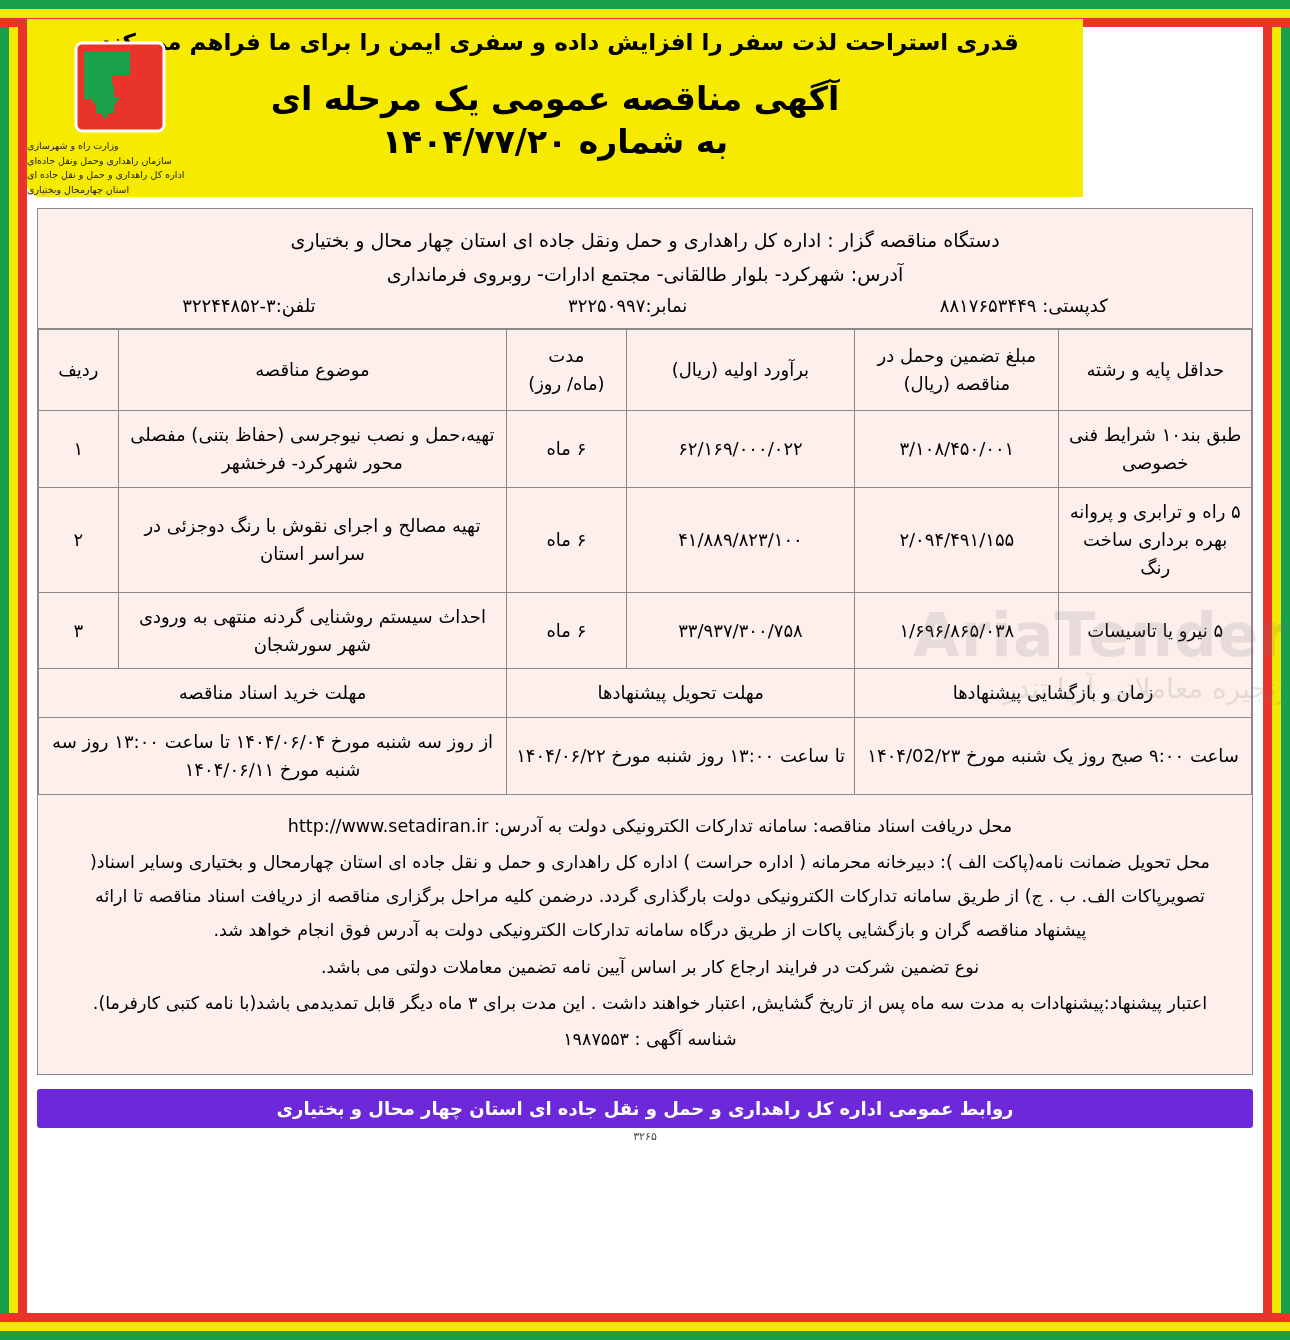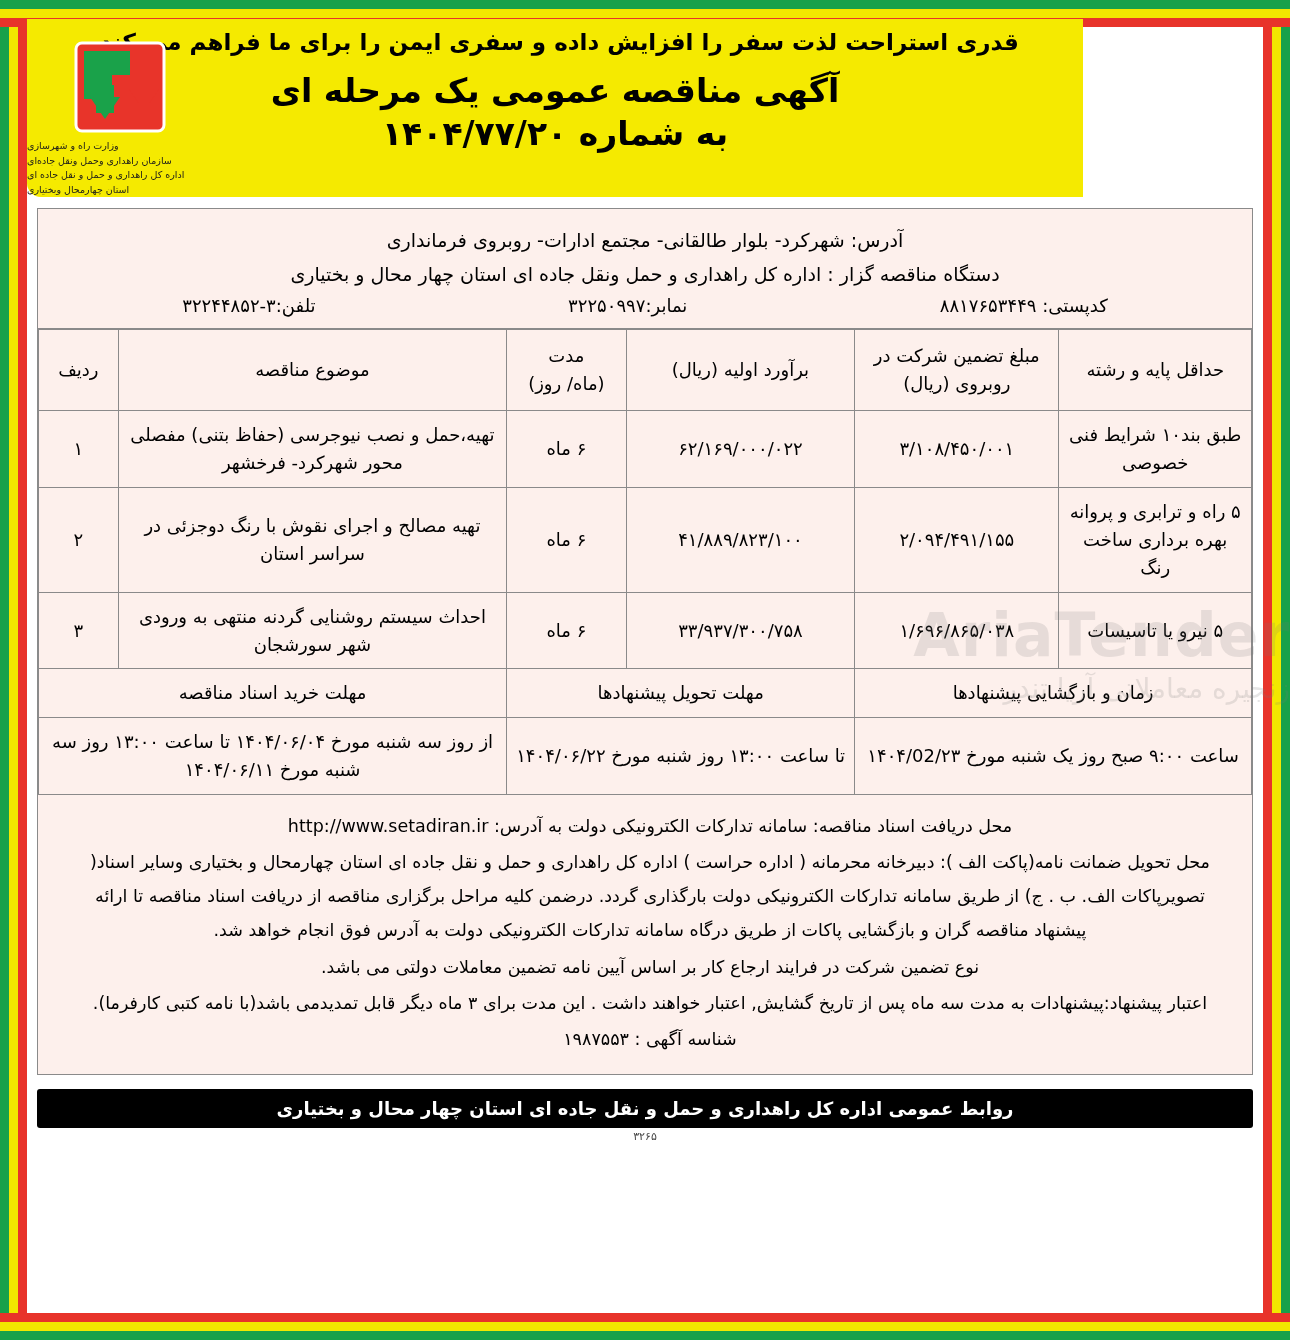--- a/index.html
+++ b/index.html
@@ -82,21 +82,21 @@
     font-size: 23px;
     font-weight: bold;
     color: #000;
     letter-spacing: -0.2px;
     margin-top: 4px;
   }
   .banner-line2 {
     font-size: 33px;
     font-weight: bold;
     color: #000;
-    margin-top: 16px;
+    margin-top: 24px;
   }
   .banner-line3 {
     font-size: 33px;
     font-weight: bold;
     color: #000;
     margin-top: 4px;
   }
 
   .logo-block {
     position: relative;
@@ -181,21 +181,21 @@
     color: #000;
     text-align: center;
   }
   .notes p { margin: 0 0 2px 0; }
   .notes .justified { text-align: center; }
   .url { direction: ltr; unicode-bidi: embed; }
 
   
   .footer {
     margin: 14px 10px 0 10px;
-    background: #000000;
+    background: #6d28d9;
     color: #ffffff;
     text-align: center;
     font-size: 18px;
     font-weight: bold;
     padding: 9px 0;
     border-radius: 3px;
   }
   .footer-code {
     text-align: center;
     font-size: 11px;
@@ -271,34 +271,34 @@
           <div>سازمان راهداری وحمل ونقل جاده‌ای</div>
           <div>اداره کل راهداری و حمل و نقل جاده ای</div>
           <div>استان چهارمحال وبختیاری</div>
         </div>
       </div>
     </div>
 
     <div class="doc">
 
       <div class="org-block">
+        <div class="org-line">دستگاه مناقصه گزار : اداره کل راهداری و حمل ونقل جاده ای استان چهار محال و بختیاری</div>
         <div class="org-line">آدرس: شهرکرد- بلوار طالقانی- مجتمع ادارات- روبروی فرمانداری</div>
-        <div class="org-line">دستگاه مناقصه گزار : اداره کل راهداری و حمل ونقل جاده ای استان چهار محال و بختیاری</div>
         <div class="contact-row">
           <span>کدپستی: ۸۸۱۷۶۵۳۴۴۹</span>
           <span>نمابر:۳۲۲۵۰۹۹۷</span>
           <span>تلفن:۳-۳۲۲۴۴۸۵۲</span>
         </div>
       </div>
 
       <table class="main">
         <thead>
           <tr>
             <th class="col-payeh">حداقل پایه و رشته</th>
-            <th class="col-tazmin">مبلغ تضمین شرکت در روبروی (ریال)</th>
+            <th class="col-tazmin">مبلغ تضمین وحمل در مناقصه (ریال)</th>
             <th class="col-baravord">برآورد اولیه (ریال)</th>
             <th class="col-modat">
               <div>مدت</div>
                 <div>(ماه/ روز)</div>
             </th>
             <th class="col-mozoo">موضوع مناقصه</th>
             <th class="col-radif">ردیف</th>
           </tr>
         </thead>
         <tbody>

